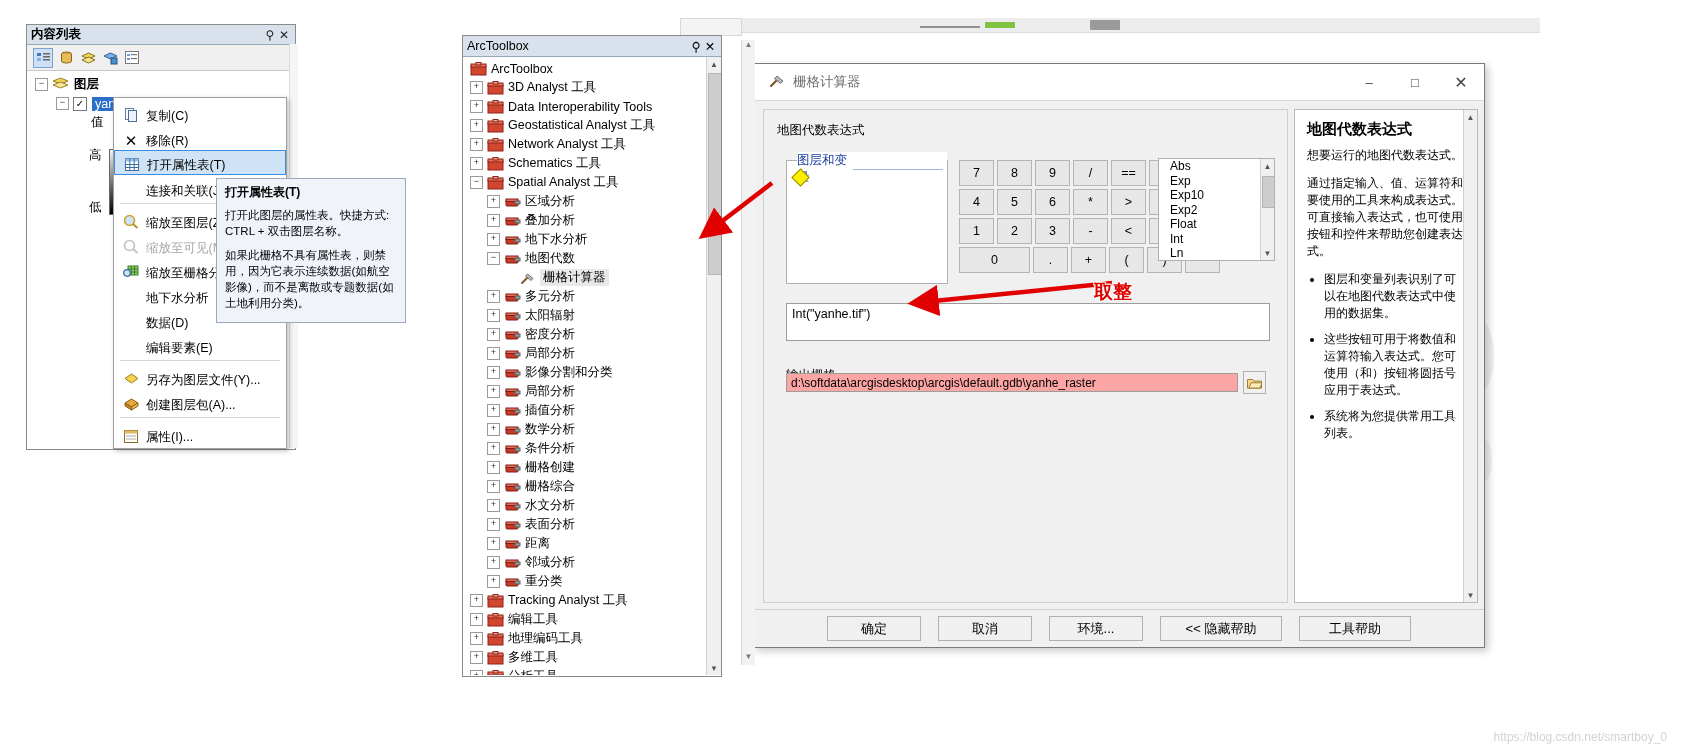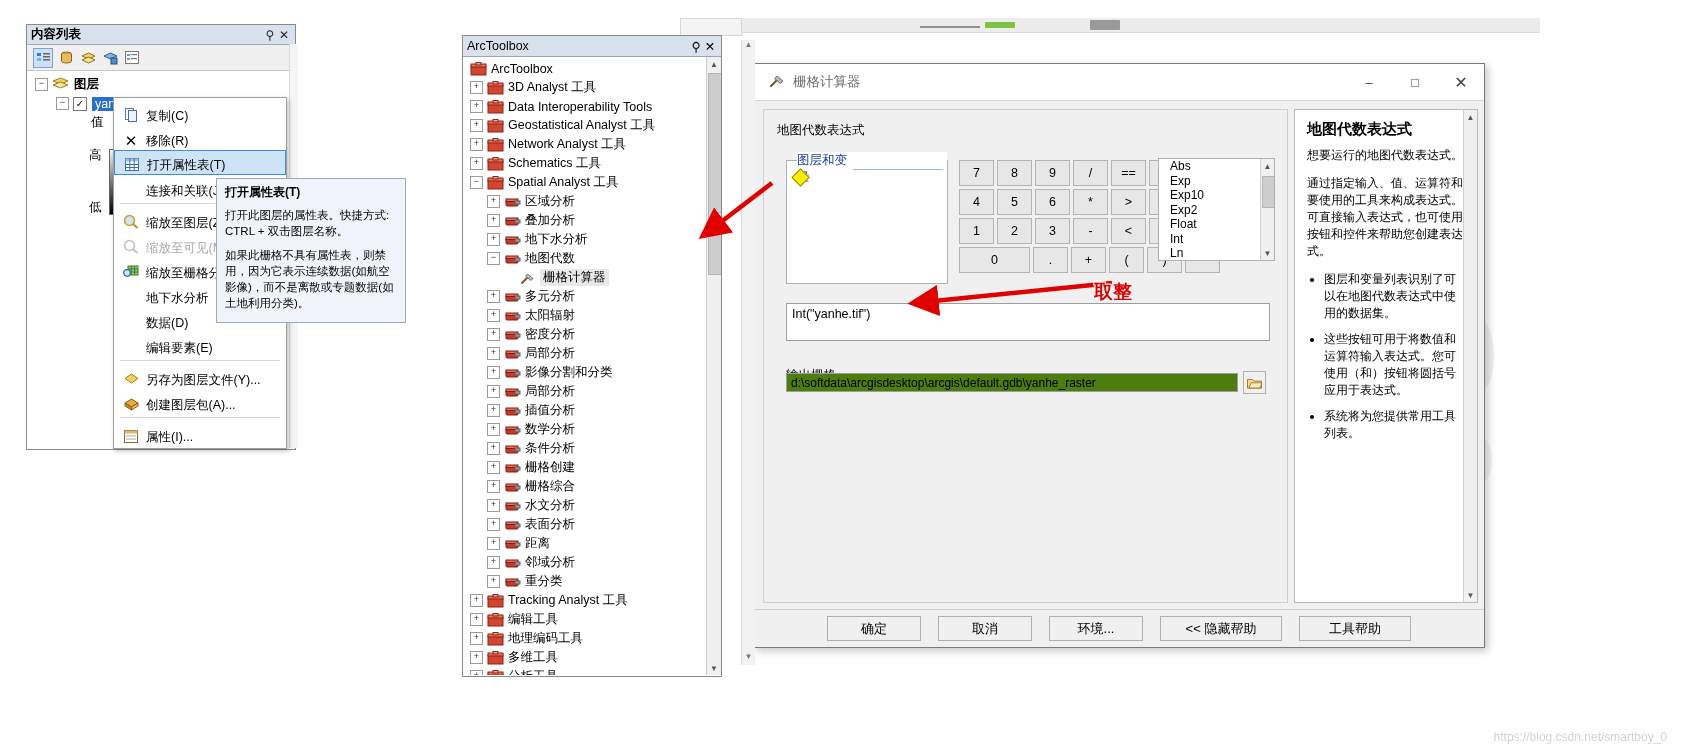--- a/index.html
+++ b/index.html
@@ -75,21 +75,21 @@
   .diamond{width:11px;height:11px;background:#ffee00;border:1px solid #9a8f00;transform:rotate(45deg);}
   #keypad{position:absolute;left:195px;top:50px;}
   .kr{display:flex;gap:3px;margin-bottom:3px;}
   .key{width:33px;height:24px;background:#e7e7e7;border:1px solid #b4b4b4;display:flex;align-items:center;justify-content:center;font-size:12.5px;}
   .key.wide{width:69px;}
   #fnlist{position:absolute;left:394px;top:48px;width:115px;height:101px;background:#fff;border:1px solid #b0b0b0;overflow:hidden;}
   .fn{height:14.5px;padding-left:5px;font-size:12px;line-height:14.5px;margin-left:6px;}
   #expr{position:absolute;left:22px;top:193px;width:484px;height:38px;background:#fff;border:1px solid #9d9d9d;padding:3px 5px;font-size:12.5px;box-sizing:border-box;}
   #outlbl{position:absolute;left:22px;top:257px;}
   #outrow{position:absolute;left:22px;top:261px;display:flex;align-items:center;}
-  #outfld{width:452px;height:19px;background:#4d7c0f;border:1px solid #9d9d9d;padding:1px 4px;font-size:12px;box-sizing:border-box;line-height:17px;}
+  #outfld{width:452px;height:19px;background:#fca5a5;border:1px solid #9d9d9d;padding:1px 4px;font-size:12px;box-sizing:border-box;line-height:17px;}
   #folder{width:21px;height:21px;margin-left:5px;background:#f0f0f0;border:1px solid #b0b0b0;display:flex;align-items:center;justify-content:center;}
   #dlg-foot{height:37px;border-top:1px solid #d0d0d0;display:flex;align-items:center;justify-content:center;gap:17px;}
   .dbtn{height:23px;min-width:68px;padding:0 12px;background:#f0f0f0;border:1px solid #b0b0b0;display:flex;align-items:center;justify-content:center;font-size:13px;}
 
   
   .anno{font-family:"DejaVu Sans",sans-serif;font-weight:bold;color:#e00000;font-size:19px;
         text-shadow:-1px -1px 0 #fff,1px -1px 0 #fff,-1px 1px 0 #fff,1px 1px 0 #fff;}
   .wm{position:absolute;right:14px;bottom:8px;color:#d2d2d2;font-size:12px;}
 
   

